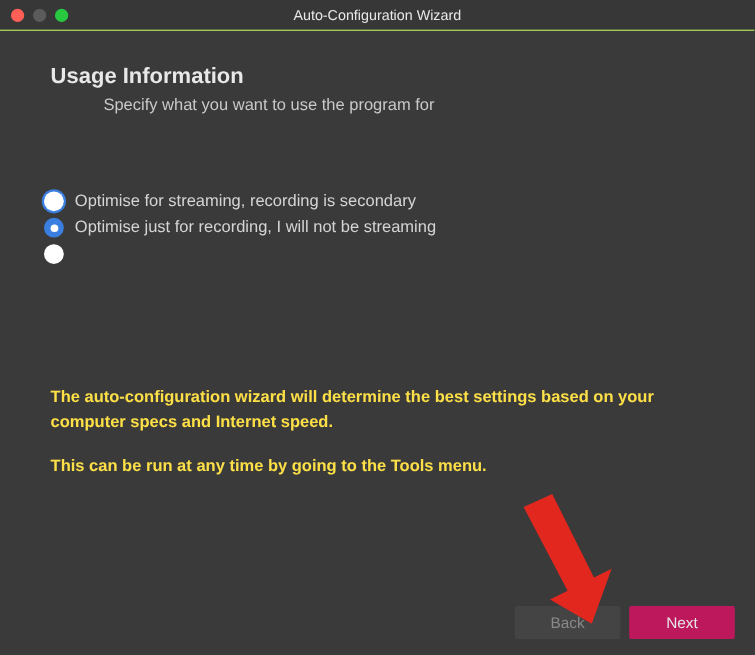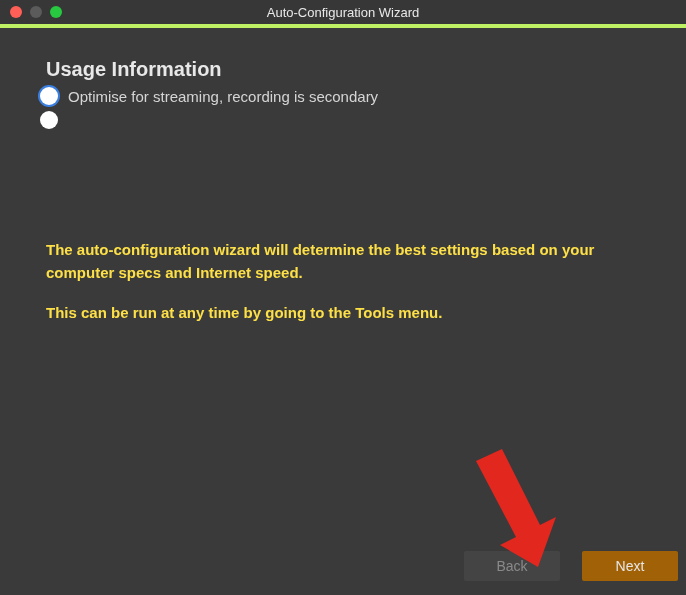--- a/index.html
+++ b/index.html
@@ -11,21 +11,21 @@
       width: 686px;
       height: 595px;
       background: #3a3a3a;
       font-family: -apple-system, BlinkMacSystemFont, "Helvetica Neue", Arial, sans-serif;
       overflow: hidden;
       position: relative;
     }
     .titlebar {
       height: 28px;
       background: #373737;
-      border-bottom: 4px solid #bef264;
+      border-bottom: 1px solid #bef264;
       display: flex;
       align-items: center;
       position: relative;
     }
     .traffic-lights {
       display: flex;
       gap: 8px;
       padding-left: 10px;
       align-items: center;
     }
@@ -62,21 +62,21 @@
       font-size: 15px;
       padding-left: 48px;
       margin-bottom: 70px;
     }
     .radio-group {
       margin-left: -6px;
       margin-bottom: 110px;
     }
     .radio-row {
       display: flex;
-      align-items: center;
+      align-items: flex-start;
       gap: 10px;
       margin-bottom: 6px;
       cursor: pointer;
     }
     .radio-outer {
       width: 18px;
       height: 18px;
       border-radius: 50%;
       background: #ffffff;
       display: flex;
@@ -105,28 +105,28 @@
       font-size: 15px;
       font-weight: 700;
       line-height: 1.5;
     }
     .info-block p {
       margin-bottom: 18px;
     }
     .button-bar {
       position: absolute;
       bottom: 14px;
-      right: 8px;
+      right: 18px;
       display: flex;
-      gap: 22px;
+      gap: 8px;
     }
     .btn {
       min-width: 96px;
       height: 30px;
-      background: #a16207;
+      background: #be185d;
       color: #e6e6e6;
       border: none;
       font-size: 14px;
       display: flex;
       align-items: center;
       justify-content: center;
       cursor: pointer;
       border-radius: 2px;
     }
     .btn.disabled {
@@ -148,25 +148,32 @@
   <div class="traffic-lights">
     <div class="traffic-light tl-close"></div>
     <div class="traffic-light tl-min"></div>
     <div class="traffic-light tl-max"></div>
   </div>
   <div class="title">Auto-Configuration Wizard</div>
 </div>
 
 <div class="content">
   <div class="heading">Usage Information</div>
+  <div class="subheading">Specify what you want to use the program for</div>
 
   <div class="radio-group">
     <div class="radio-row">
       <span class="radio-outer ring"></span>
       <span class="radio-label">Optimise for streaming, recording is secondary</span>
+    </div>
+    <div class="radio-row">
+      <span class="radio-outer selected">
+        <span class="radio-inner-dot"></span>
+      </span>
+      <span class="radio-label">Optimise just for recording, I will not be streaming</span>
     </div>
     <div class="radio-row">
       <span class="radio-outer"></span>
     </div>
   </div>
 
   <div class="info-block">
     <p>The auto-configuration wizard will determine the best settings based on your computer specs and Internet speed.</p>
     <p>This can be run at any time by going to the Tools menu.</p>
   </div>

